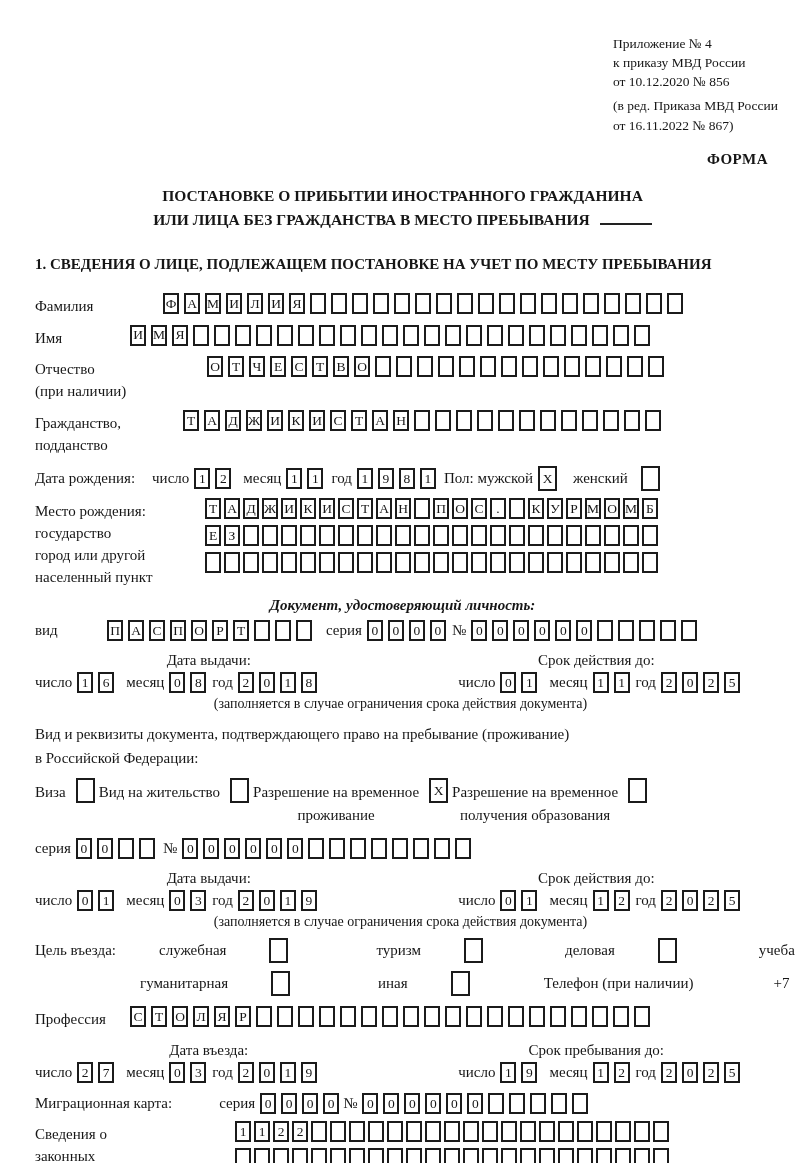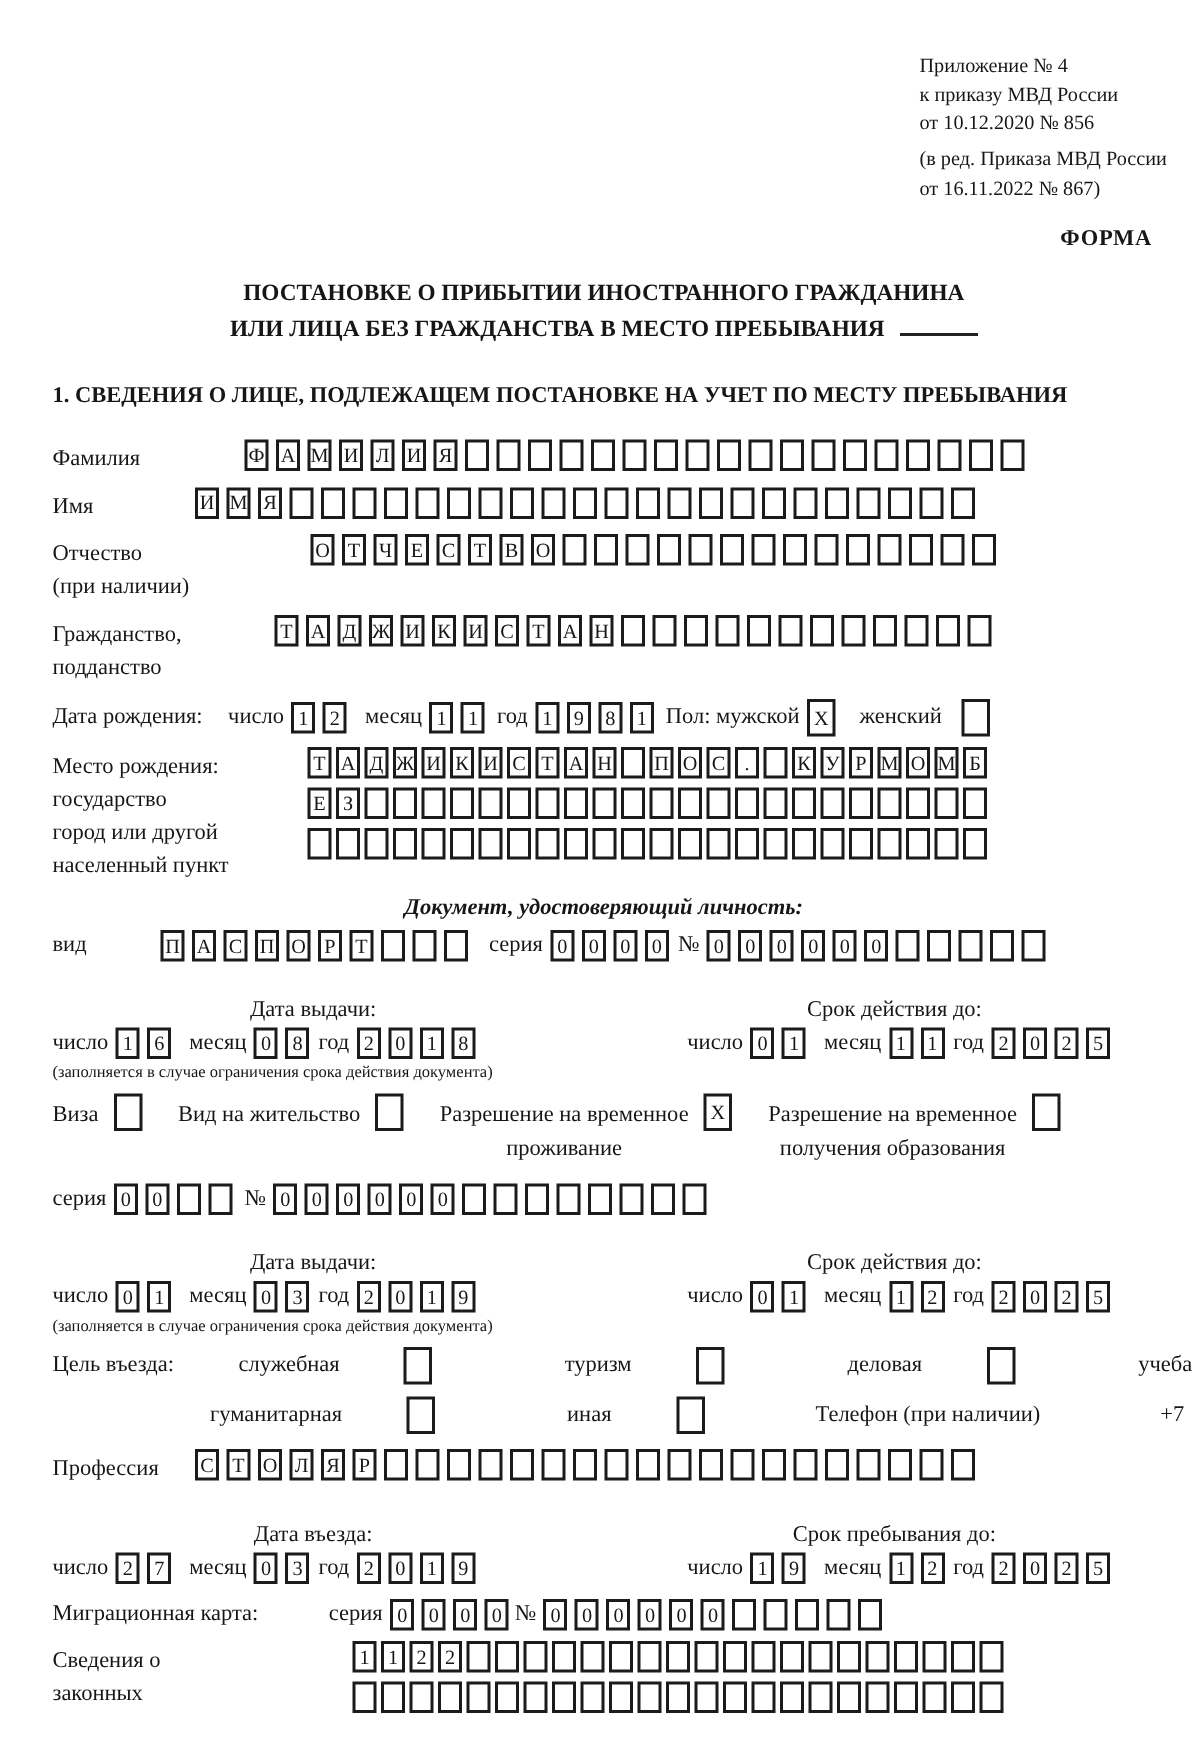--- a/index.html
+++ b/index.html
@@ -34,29 +34,29 @@
     display:flex; align-items:center; justify-content:center;
     font-size:13.5px; line-height:1; background:#fff;
   }
   .cb .cell { width:19px; height:25px; }
   .vrows { display:flex; flex-direction:column; gap:6px; }
 
   
   .dline { display:flex; align-items:center; }
   .dline .t { flex:none; padding:0 5px 0 0; }
   .dline .gap { width:12px; flex:none; }
-  .dates { display:flex; margin-top:24px;gap:40px; }
+  .dates { display:flex; margin-top:11px;gap:40px; }
   .dhalf { flex:1; }
   .dtitle { text-align:center; margin-bottom:3px; }
-  .note { font-size:11px; text-align:left; margin-top:3px; padding-right:4px; }
+  .note { font-size:14px; text-align:center; margin-top:3px; padding-right:4px; }
 
   .center-b { text-align:center; font-weight:bold; margin-top:9px;font-style:italic; }
   .intro { margin-top:10px; line-height:1.6; }
 
-  .opts { display:flex; align-items:flex-start; margin-top:8px; gap:24px; }
+  .opts { display:flex; align-items:flex-start; margin-top:8px; gap:4px; }
   .opt { display:flex; align-items:flex-start; gap:10px; }
   .opt .olbl { text-align:center; line-height:1.5; padding-top:3px; }
   .opt .olbl div { white-space:nowrap; }
 
   .pline { display:flex; align-items:center; margin-top:8px; flex-wrap:nowrap;gap:37px; }
   .pline .t { padding-right:6px; white-space:nowrap; }
   .pline .sp8 { width:8px; flex:none; } .pline .sp14 { width:14px; flex:none; }
   .indent105 { padding-left:105px; }
 </style>
 </head>
@@ -417,20 +417,24 @@
             <span class="cell">2</span>
             <span class="cell">0</span>
             <span class="cell">2</span>
             <span class="cell">5</span>
           </span>
       </div>
     </div>
   </div>
   <div class="note">(заполняется в случае ограничения срока действия документа)</div>
 
+  <div class="intro">
+    <div>Вид и реквизиты документа, подтверждающего право на пребывание (проживание)</div>
+    <div>в Российской Федерации:</div>
+  </div>
 
   <div class="opts">
     <div class="opt">
       <div class="olbl">Виза</div>
       <span class="boxes cb">
           <span class="cell"></span>
         </span>
     </div>
     <div class="opt">
       <div class="olbl">Вид на жительство</div>

